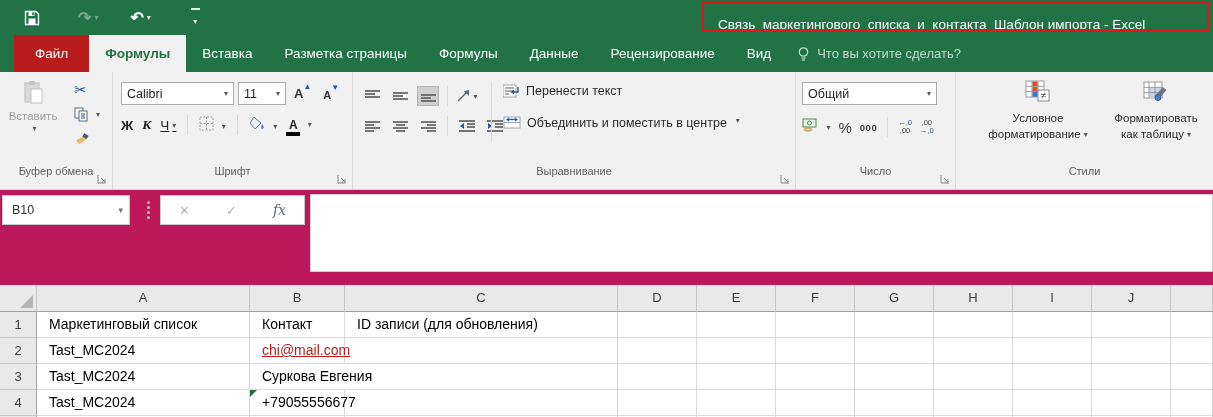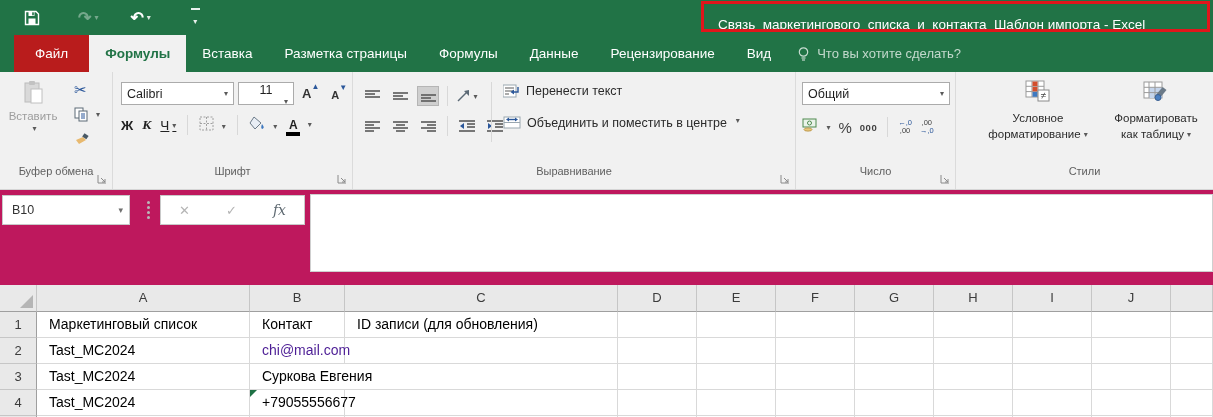--- a/index.html
+++ b/index.html
@@ -48,21 +48,21 @@
   .clip-col { position:absolute; left:74px; top:10px; display:flex; flex-direction:column; gap:8px; }
   .mini-btn { display:flex; align-items:center; gap:4px; height:16px; }
   .icon-cut::before { content:"\2702"; color:#2b579a; font-size:15px; }
 
   
   .g-font { width:240px; }
   .font-row1 { position:absolute; left:8px; top:10px; display:flex; align-items:center; gap:4px; }
   .combo { background:#fff; border:1px solid #ababab; height:23px; display:flex; align-items:center; padding:0 5px; font-size:12.5px; color:#1e1e1e; }
   .combo .dd-arrow { margin-left:auto; font-size:8px; color:#5a5a5a; }
   .combo-font { width:113px; }
-  .combo-size { width:56px;flex-direction:column; }
+  .combo-size { width:48px; }
   .sizebtn { font-size:13px; color:#333; font-weight:bold; position:relative; padding:0 4px; }
   .sizebtn sup { color:#2b579a; font-size:8px; position:relative; top:-4px; }
   .font-row2 { position:absolute; left:8px; top:42px; display:flex; align-items:center; gap:9px; height:22px; }
   .fbtn { font-size:13.5px; color:#222; }
   .fbold { font-weight:bold; }
   .fitalic { font-style:italic; font-family:"Liberation Serif",serif; font-weight:bold; }
   .funder { text-decoration:underline; }
   .fontcolor { display:inline-block; text-align:center; font-size:12px; font-weight:bold; color:#222; line-height:11px; }
   .fontcolor .cbar { display:block; width:14px; height:4px; background:#000; margin-top:1px; }
 
@@ -72,21 +72,21 @@
   .al-row { display:flex; align-items:center; gap:6px; height:24px; margin-bottom:6px; }
   .al-ic { width:22px; height:20px; display:flex; align-items:center; justify-content:center; }
   .al-ic.pressed { background:#cfcfcf; border:1px solid #b5b5b5; }
   .al-sepv { width:1px; height:20px; background:#d8d8d8; margin:0 2px; }
   .al-right { position:absolute; left:150px; top:12px; font-size:12.5px; color:#2a2a2a; }
   .al-line { display:flex; align-items:flex-start; gap:6px; height:24px; margin-bottom:8px; white-space:nowrap; }
   .al-right-sep { position:absolute; left:138px; top:10px; width:1px; height:60px; background:#d8d8d8; }
 
   
   .g-num { width:160px; }
-  .num-combo { position:absolute; left:6px; top:10px; width:148px; }
+  .num-combo { position:absolute; left:6px; top:10px; width:135px; }
   .num-row { position:absolute; left:6px; top:44px; display:flex; align-items:center; gap:8px; height:22px; }
   .pct { font-size:15px; color:#3f3f3f; }
   .zeros { font-size:9.5px; color:#3f3f3f; letter-spacing:0.5px; font-weight:bold; }
   .dec { display:flex; flex-direction:column; font-size:7.5px; line-height:8px; color:#3f3f3f; text-align:center; }
   .dec .arr { color:#2b579a; }
 
   
   .g-styles { flex:1; border-right:none; }
   .big-btn { position:absolute; top:8px; text-align:center; font-size:11.5px; color:#2a2a2a; line-height:16px; }
   .big-btn svg { display:block; margin:0 auto 6px; }
@@ -109,21 +109,21 @@
   
   .sheet { position:relative; height:132px; background:#fff; display:grid;
     grid-template-columns:37px 213px 95px 273px 79px 79px 79px 79px 79px 79px 79px 1fr;
     grid-template-rows:27px 26px 26px 26px 26px 26px; }
   .hc { background:#e9e9e9; border-right:1px solid #c6c6c6; border-bottom:1px solid #9f9f9f; font-size:13px; color:#3c3c3c; text-align:center; line-height:26px; overflow:hidden; }
   .corner { position:relative; }
   .corner .tri { position:absolute; right:3px; bottom:3px; width:0; height:0; border-left:13px solid transparent; border-bottom:13px solid #b5b5b5; }
   .rh { background:#e9e9e9; border-right:1px solid #9f9f9f; border-bottom:1px solid #c6c6c6; font-size:13px; color:#3c3c3c; text-align:center; line-height:25px; }
   .cell { position:relative; border-right:1px solid #d9d9d9; border-bottom:1px solid #d9d9d9; font-size:14px; color:#000; line-height:25px; padding-left:12px; white-space:nowrap; overflow:visible; font-family:"Liberation Sans",sans-serif; }
   .cell.ovf { z-index:2; background:transparent; }
-  .link { color:#4c1d95; }
+  .link { color:#b91c1c; text-decoration:underline; }
   .err-tri { position:absolute; left:0; top:0; width:0; height:0; border-top:7px solid #1e7145; border-right:7px solid transparent; }
 
   .bars line { stroke:#595959; stroke-width:1.6; }
 </style>
 </head>
 <body>
 
 <div id="app">
 
   <div class="titlebar">

